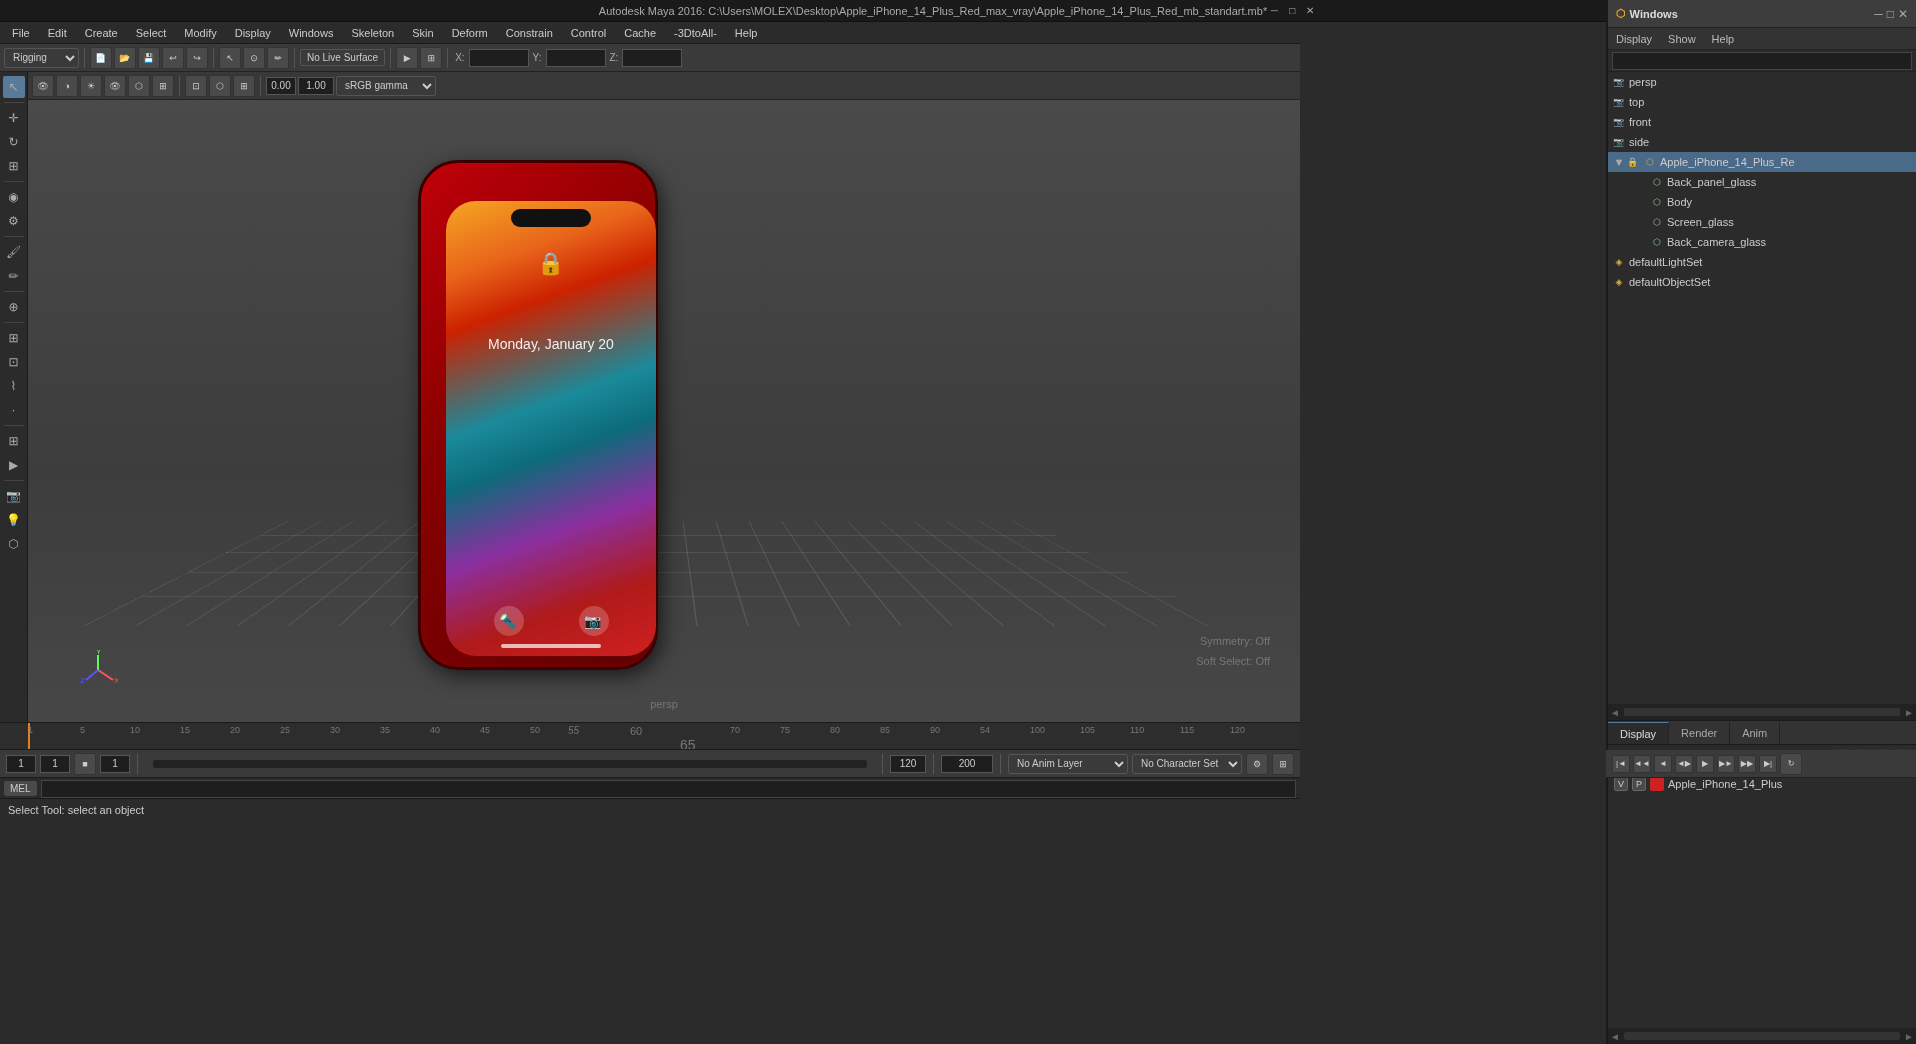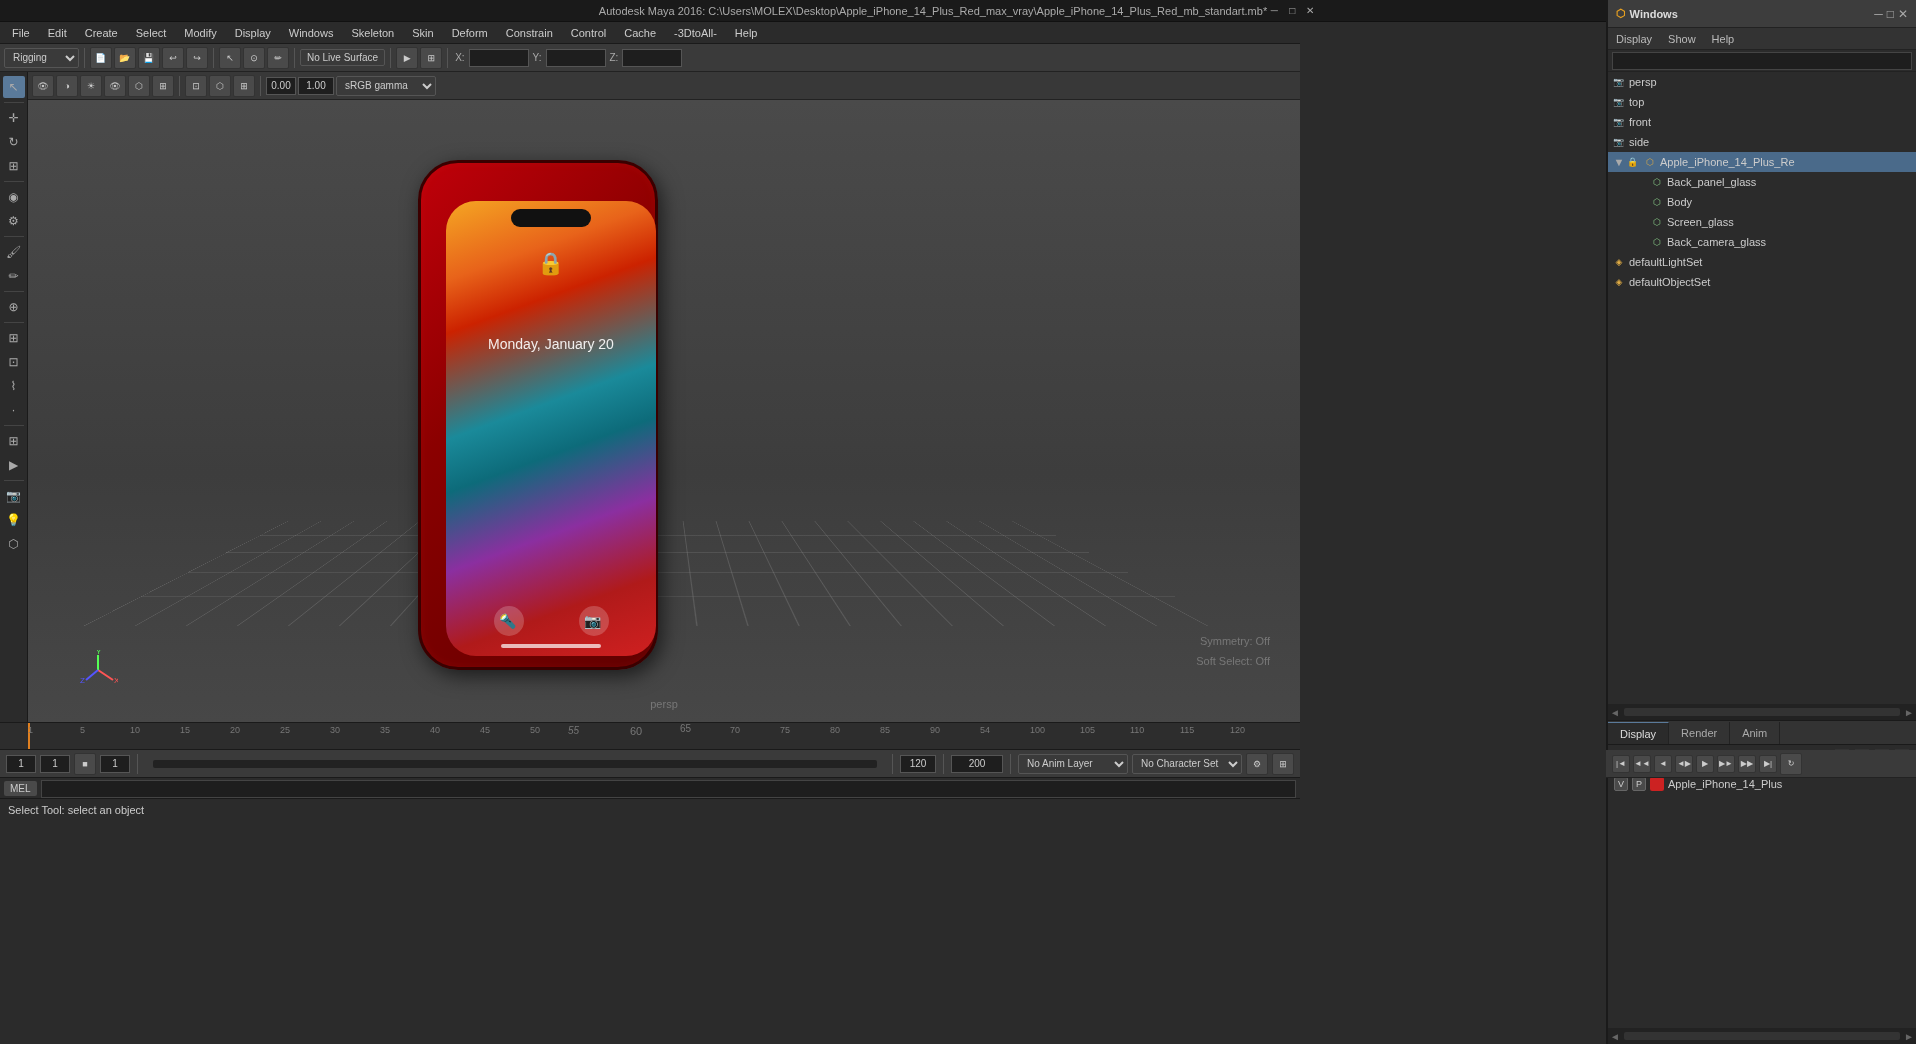--- a/index.html
+++ b/index.html
@@ -825,21 +825,21 @@
     <span style="position:absolute;left:180px;top:2px;font-size:9px;color:#777;">15</span>
     <span style="position:absolute;left:230px;top:2px;font-size:9px;color:#777;">20</span>
     <span style="position:absolute;left:280px;top:2px;font-size:9px;color:#777;">25</span>
     <span style="position:absolute;left:330px;top:2px;font-size:9px;color:#777;">30</span>
     <span style="position:absolute;left:380px;top:2px;font-size:9px;color:#777;">35</span>
     <span style="position:absolute;left:430px;top:2px;font-size:9px;color:#777;">40</span>
     <span style="position:absolute;left:480px;top:2px;font-size:9px;color:#777;">45</span>
     <span style="position:absolute;left:530px;top:2px;font-size:9px;color:#777;">50</span>
     <span style="position:absolute;left:568px;top:2px;font-size:10px;color:#777;font-style:italic;">55</span>
     <span style="position:absolute;left:630px;top:2px;font-size:11px;color:#777;">60</span>
-    <span style="position:absolute;left:680px;top:0;font-size:10px;color:#777;text-align:center;">65</span>
+    <span style="position:absolute;left:680px;top:14px;font-size:14px;color:#777;text-align:center;">65</span>
     <span style="position:absolute;left:730px;top:2px;font-size:9px;color:#777;">70</span>
     <span style="position:absolute;left:780px;top:2px;font-size:9px;color:#777;">75</span>
     <span style="position:absolute;left:830px;top:2px;font-size:9px;color:#777;">80</span>
     <span style="position:absolute;left:880px;top:2px;font-size:9px;color:#777;">85</span>
     <span style="position:absolute;left:930px;top:2px;font-size:9px;color:#777;">90</span>
     <span style="position:absolute;left:980px;top:2px;font-size:9px;color:#777;">54</span>
     <span style="position:absolute;left:1030px;top:2px;font-size:9px;color:#777;">100</span>
     <span style="position:absolute;left:1080px;top:2px;font-size:9px;color:#777;">105</span>
     <span style="position:absolute;left:1130px;top:2px;font-size:9px;color:#777;">110</span>
     <span style="position:absolute;left:1180px;top:2px;font-size:9px;color:#777;">115</span>
@@ -854,21 +854,21 @@
   <input type="text" class="frame-field" value="1" style="width: 30px;">
   <div class="toolbar-separator"></div>
   <div style="flex:1;">
     <div class="range-bar"></div>
   </div>
   <div class="toolbar-separator"></div>
   <input type="text" class="frame-field" value="120" style="width: 36px;">
   <div class="toolbar-separator"></div>
   <input type="text" class="frame-field" value="200" style="width: 52px;">
   <div class="toolbar-separator"></div>
-  <select class="toolbar-dropdown" style="width:110px;">
+  <select class="toolbar-dropdown" style="width:120px;">
     <option>No Anim Layer</option>
   </select>
   <select class="toolbar-dropdown" style="width:110px;">
     <option>No Character Set</option>
   </select>
   <div class="toolbar-btn">⚙</div>
   <div class="toolbar-btn">⊞</div>
 </div>
 
 <div id="mel-bar">

